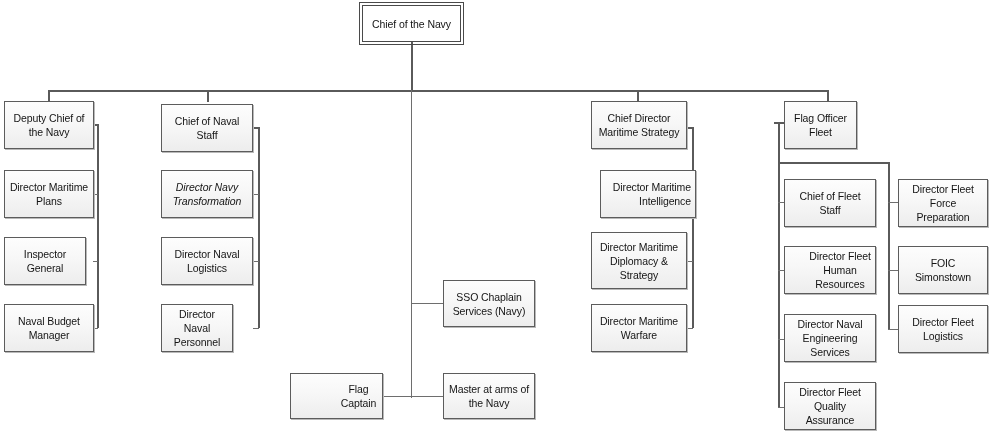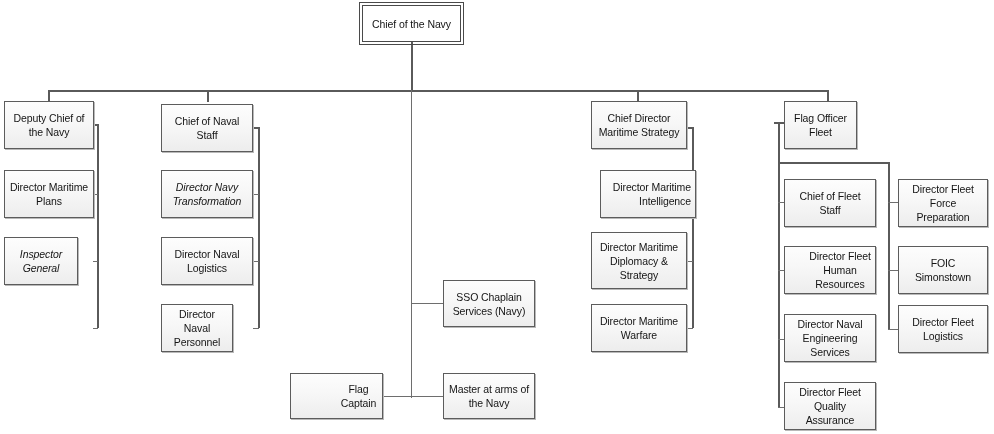--- a/index.html
+++ b/index.html
@@ -106,22 +106,25 @@
   <div class="node root" style="left:362px; top:5px; width:99px; height:37px;">
     <span>Chief of the Navy</span>
   </div>
 
   <div class="node" style="left:4px; top:101px; width:90px; height:48px;">
     <span>Deputy Chief of the Navy</span>
   </div>
   <div class="node" style="left:4px; top:170px; width:90px; height:48px;">
     <span>Director Maritime Plans</span>
   </div>
-  <div class="node" style="left:4px; top:237px; width:74px; height:48px;font-style:italic;">
+  <div class="node" style="left:4px; top:237px; width:82px; height:48px;">
     <span>Inspector General</span>
+  </div>
+  <div class="node" style="left:4px; top:304px; width:90px; height:48px;">
+    <span>Naval Budget Manager</span>
   </div>
 
   <div class="node" style="left:161px; top:104px; width:92px; height:48px;">
     <span>Chief of Naval Staff</span>
   </div>
   <div class="node" style="left:161px; top:170px; width:92px; height:48px;font-style:italic;">
     <span>Director Navy Transformation</span>
   </div>
   <div class="node" style="left:161px; top:237px; width:92px; height:48px;">
     <span>Director Naval Logistics</span>

